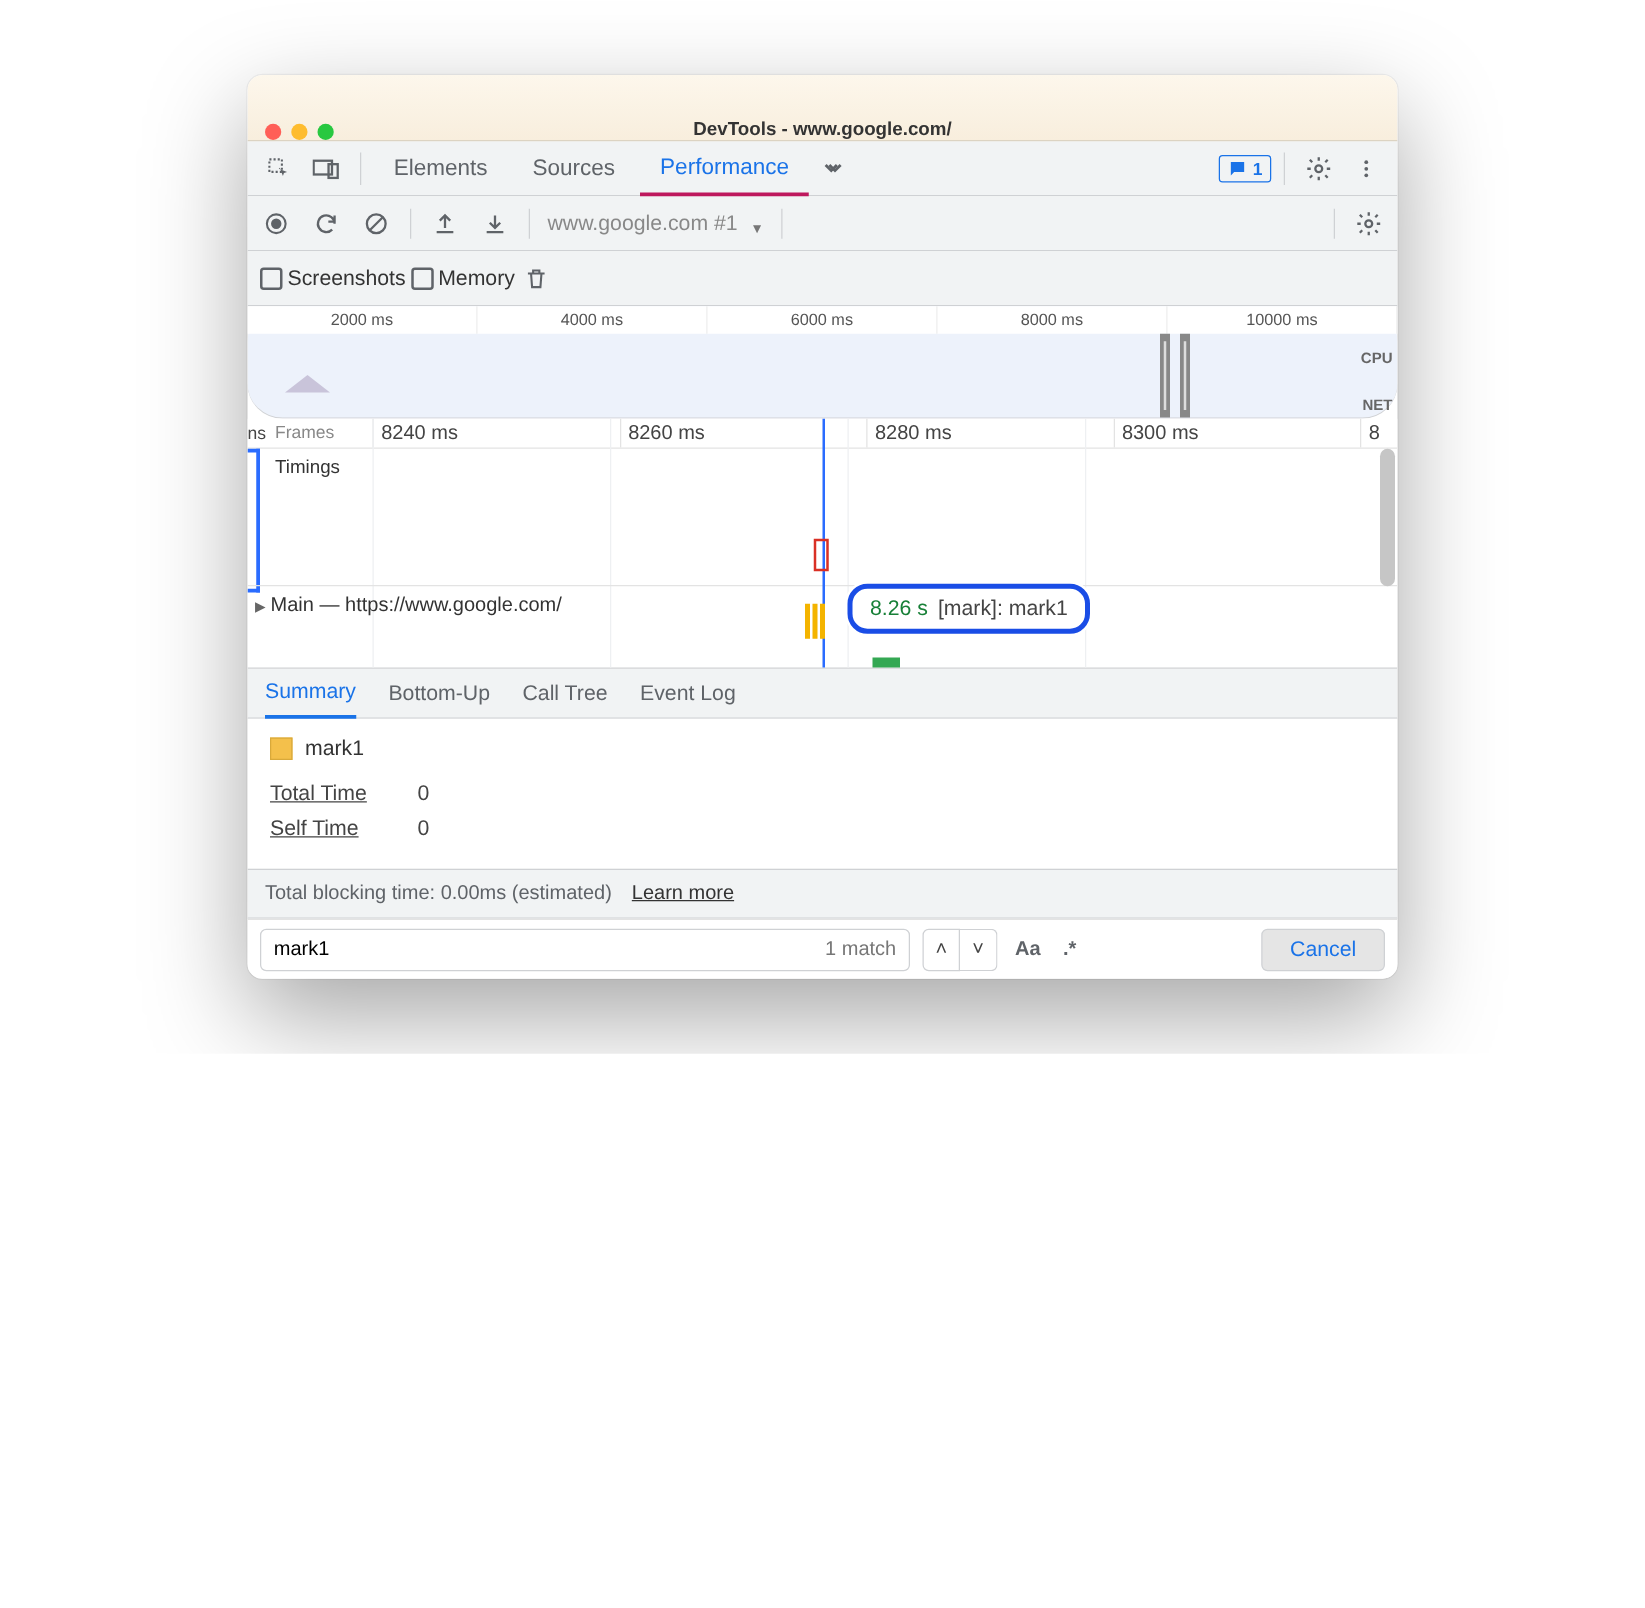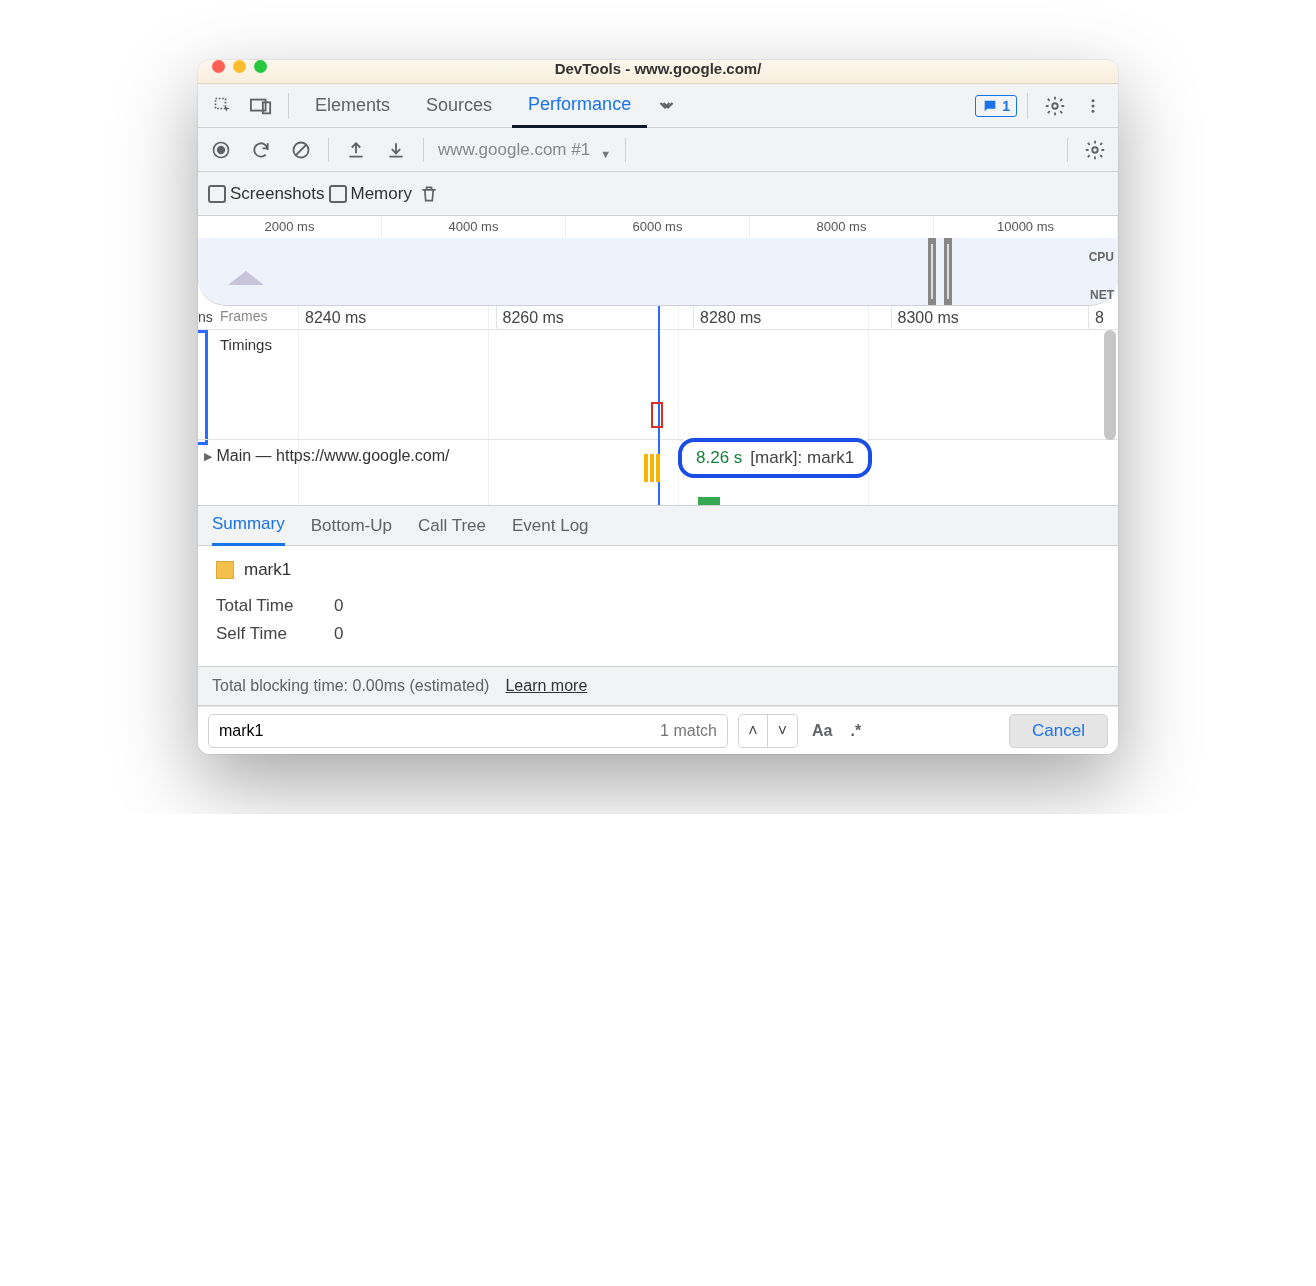--- a/index.html
+++ b/index.html
@@ -7,40 +7,40 @@
   .window {
     width: 920px;
     border-radius: 12px;
     overflow: hidden;
     background: #fff;
     box-shadow: 0 30px 80px rgba(0,0,0,0.35), 0 0 0 1px rgba(0,0,0,0.05);
   }
 
   
   .titlebar {
-    height: 24px; display: flex; align-items: flex-start;
+    height: 53px; display: flex; align-items: flex-end;
     background: linear-gradient(#fdf7ec,#f8eedd);
     border-bottom: 1px solid #dcd3c2;
     position: relative;
     text-decoration: underline;
   }
   .traffic { display: flex; gap: 8px; margin-left: 14px; }
   .dot { width: 13px; height: 13px; border-radius: 50%; }
   .dot.red { background:#ff5f57;} .dot.yel{background:#febc2e;} .dot.grn{background:#28c840;}
   .title { position:absolute; left:0; right:0; text-align:center; font-weight:600; font-size:15px; color:#333; }
 
   
   .tabbar {
     display:flex; align-items:center; height:44px; background:#f1f3f4;
     border-bottom:1px solid #cfd1d4; padding:0 8px; gap:4px;
   }
   .ticon { width:34px; height:34px; display:flex; align-items:center; justify-content:center; color:#5f6368; border-radius:4px; }
   .tabsep { width:1px; height:26px; background:#cfd1d4; margin:0 6px; }
   .tab { padding:0 16px; font-size:18px; color:#5f6368; height:44px; display:flex; align-items:center; cursor:pointer; }
-  .tab.active { color:#1a73e8; border-bottom:3px solid #0f172a; }
+  .tab.active { color:#1a73e8; border-bottom:3px solid #be185d; }
   .spacer { flex:1; }
   .badge { display:flex; align-items:center; gap:4px; border:1px solid #1a73e8; border-radius:3px; padding:2px 6px; color:#1a73e8; font-size:14px; font-weight:600; }
   .badge svg{width:16px;height:16px;}
 
   
   .perfbar {
     display:flex; align-items:center; height:44px; background:#f1f3f4;
     border-bottom:1px solid #cfd1d4; padding:0 10px; gap:14px; color:#5f6368;
   }
   .pbtn{width:26px;height:26px;display:flex;align-items:center;justify-content:center;}
@@ -89,21 +89,21 @@
   
   .dtabs{display:flex;gap:26px;height:40px;align-items:center;padding:0 14px;background:#f1f3f4;border-bottom:1px solid #cfd1d4;font-size:17px;color:#5f6368;}
   .dtab{height:40px;display:flex;align-items:center;cursor:pointer;}
   .dtab.active{color:#1a73e8;border-bottom:3px solid #1a73e8;}
 
   
   .summary{padding:14px 18px;font-size:17px;color:#333;background:#fff;}
   .swrow{display:flex;align-items:center;gap:10px;margin-bottom:16px;}
   .swatch{width:18px;height:18px;background:#f4c04b;border:1px solid #d9a93a;}
   .krow{display:flex;gap:18px;margin:8px 0;color:#444;}
-  .krow .k{min-width:100px;}
+  .krow .k{min-width:100px;text-decoration:underline;}
 
   
   .footer{display:flex;align-items:center;gap:16px;height:40px;padding:0 14px;background:#f1f3f4;border-top:1px solid #cfd1d4;border-bottom:1px solid #cfd1d4;font-size:16px;color:#5f6368;}
   .footer a{color:#333;text-decoration:underline;}
 
   
   .searchbar{display:flex;align-items:center;gap:10px;height:48px;padding:6px 10px;background:#fff;border-top:1px solid #e3e3e3;}
   .sinput{flex:0 0 520px;display:flex;align-items:center;border:1px solid #cfd1d4;border-radius:5px;height:34px;padding:0 10px;font-size:16px;color:#333;}
   .sinput input{border:none;outline:none;flex:1;font-size:16px;}
   .sinput .count{color:#777;}

